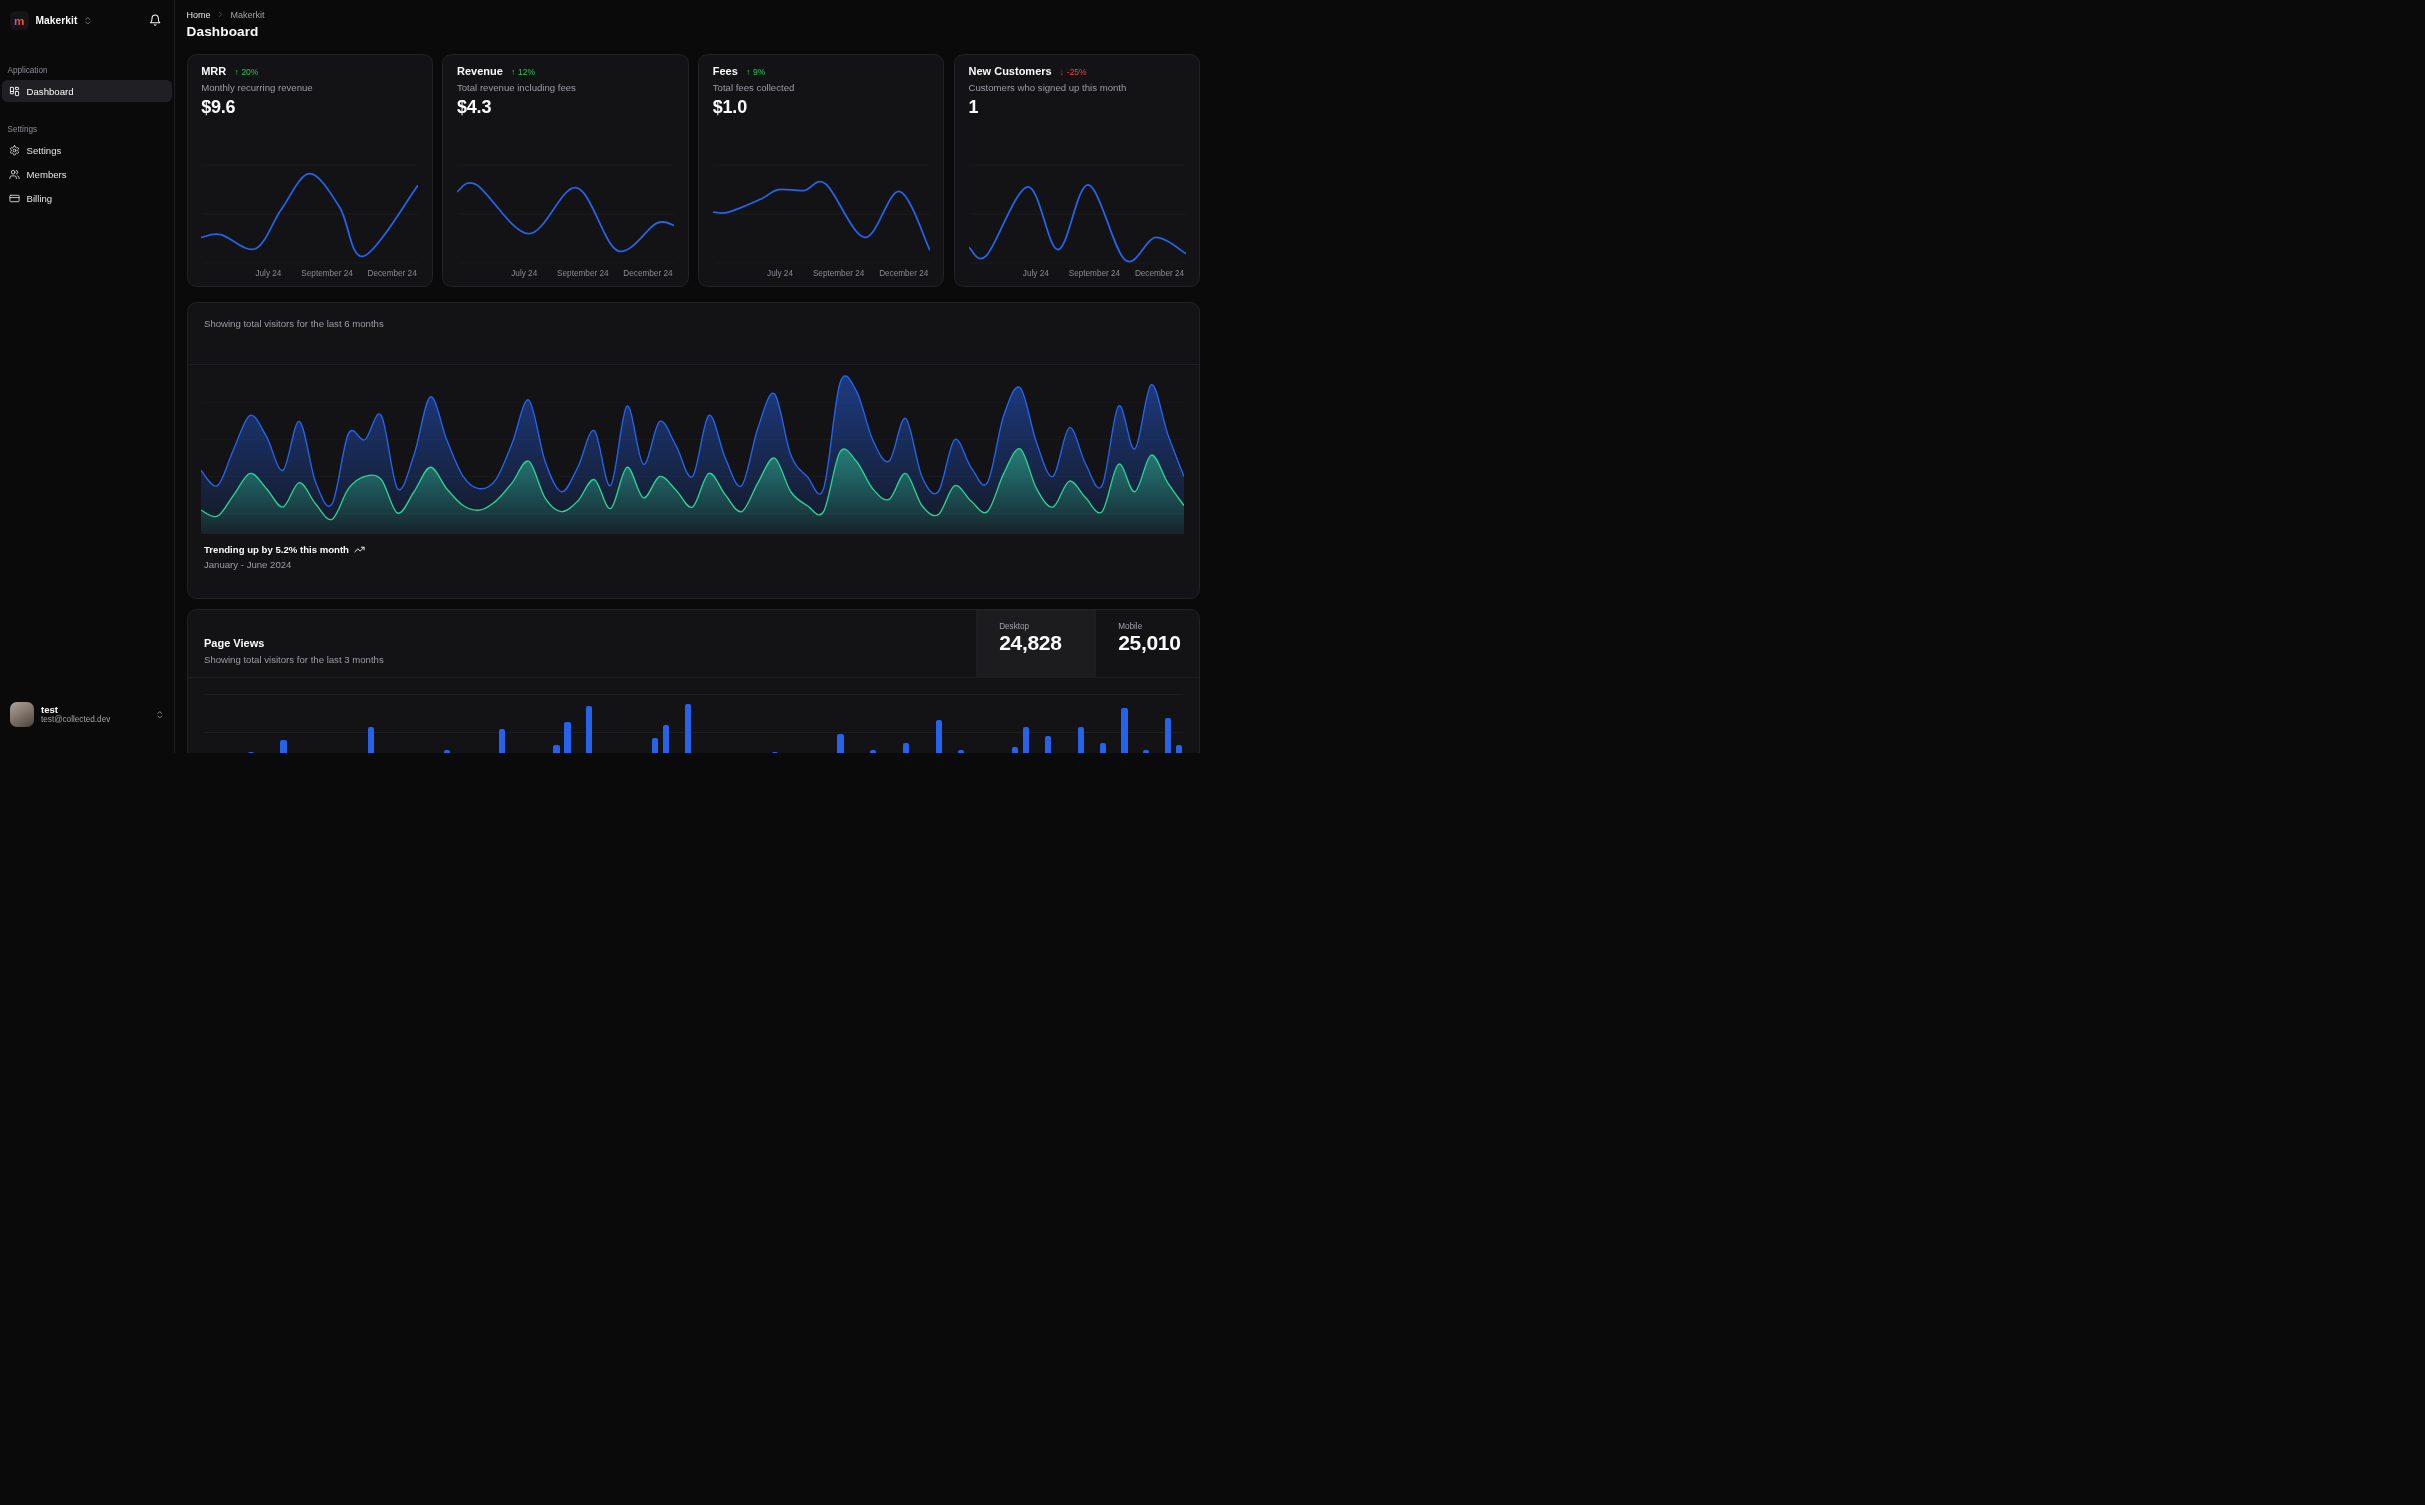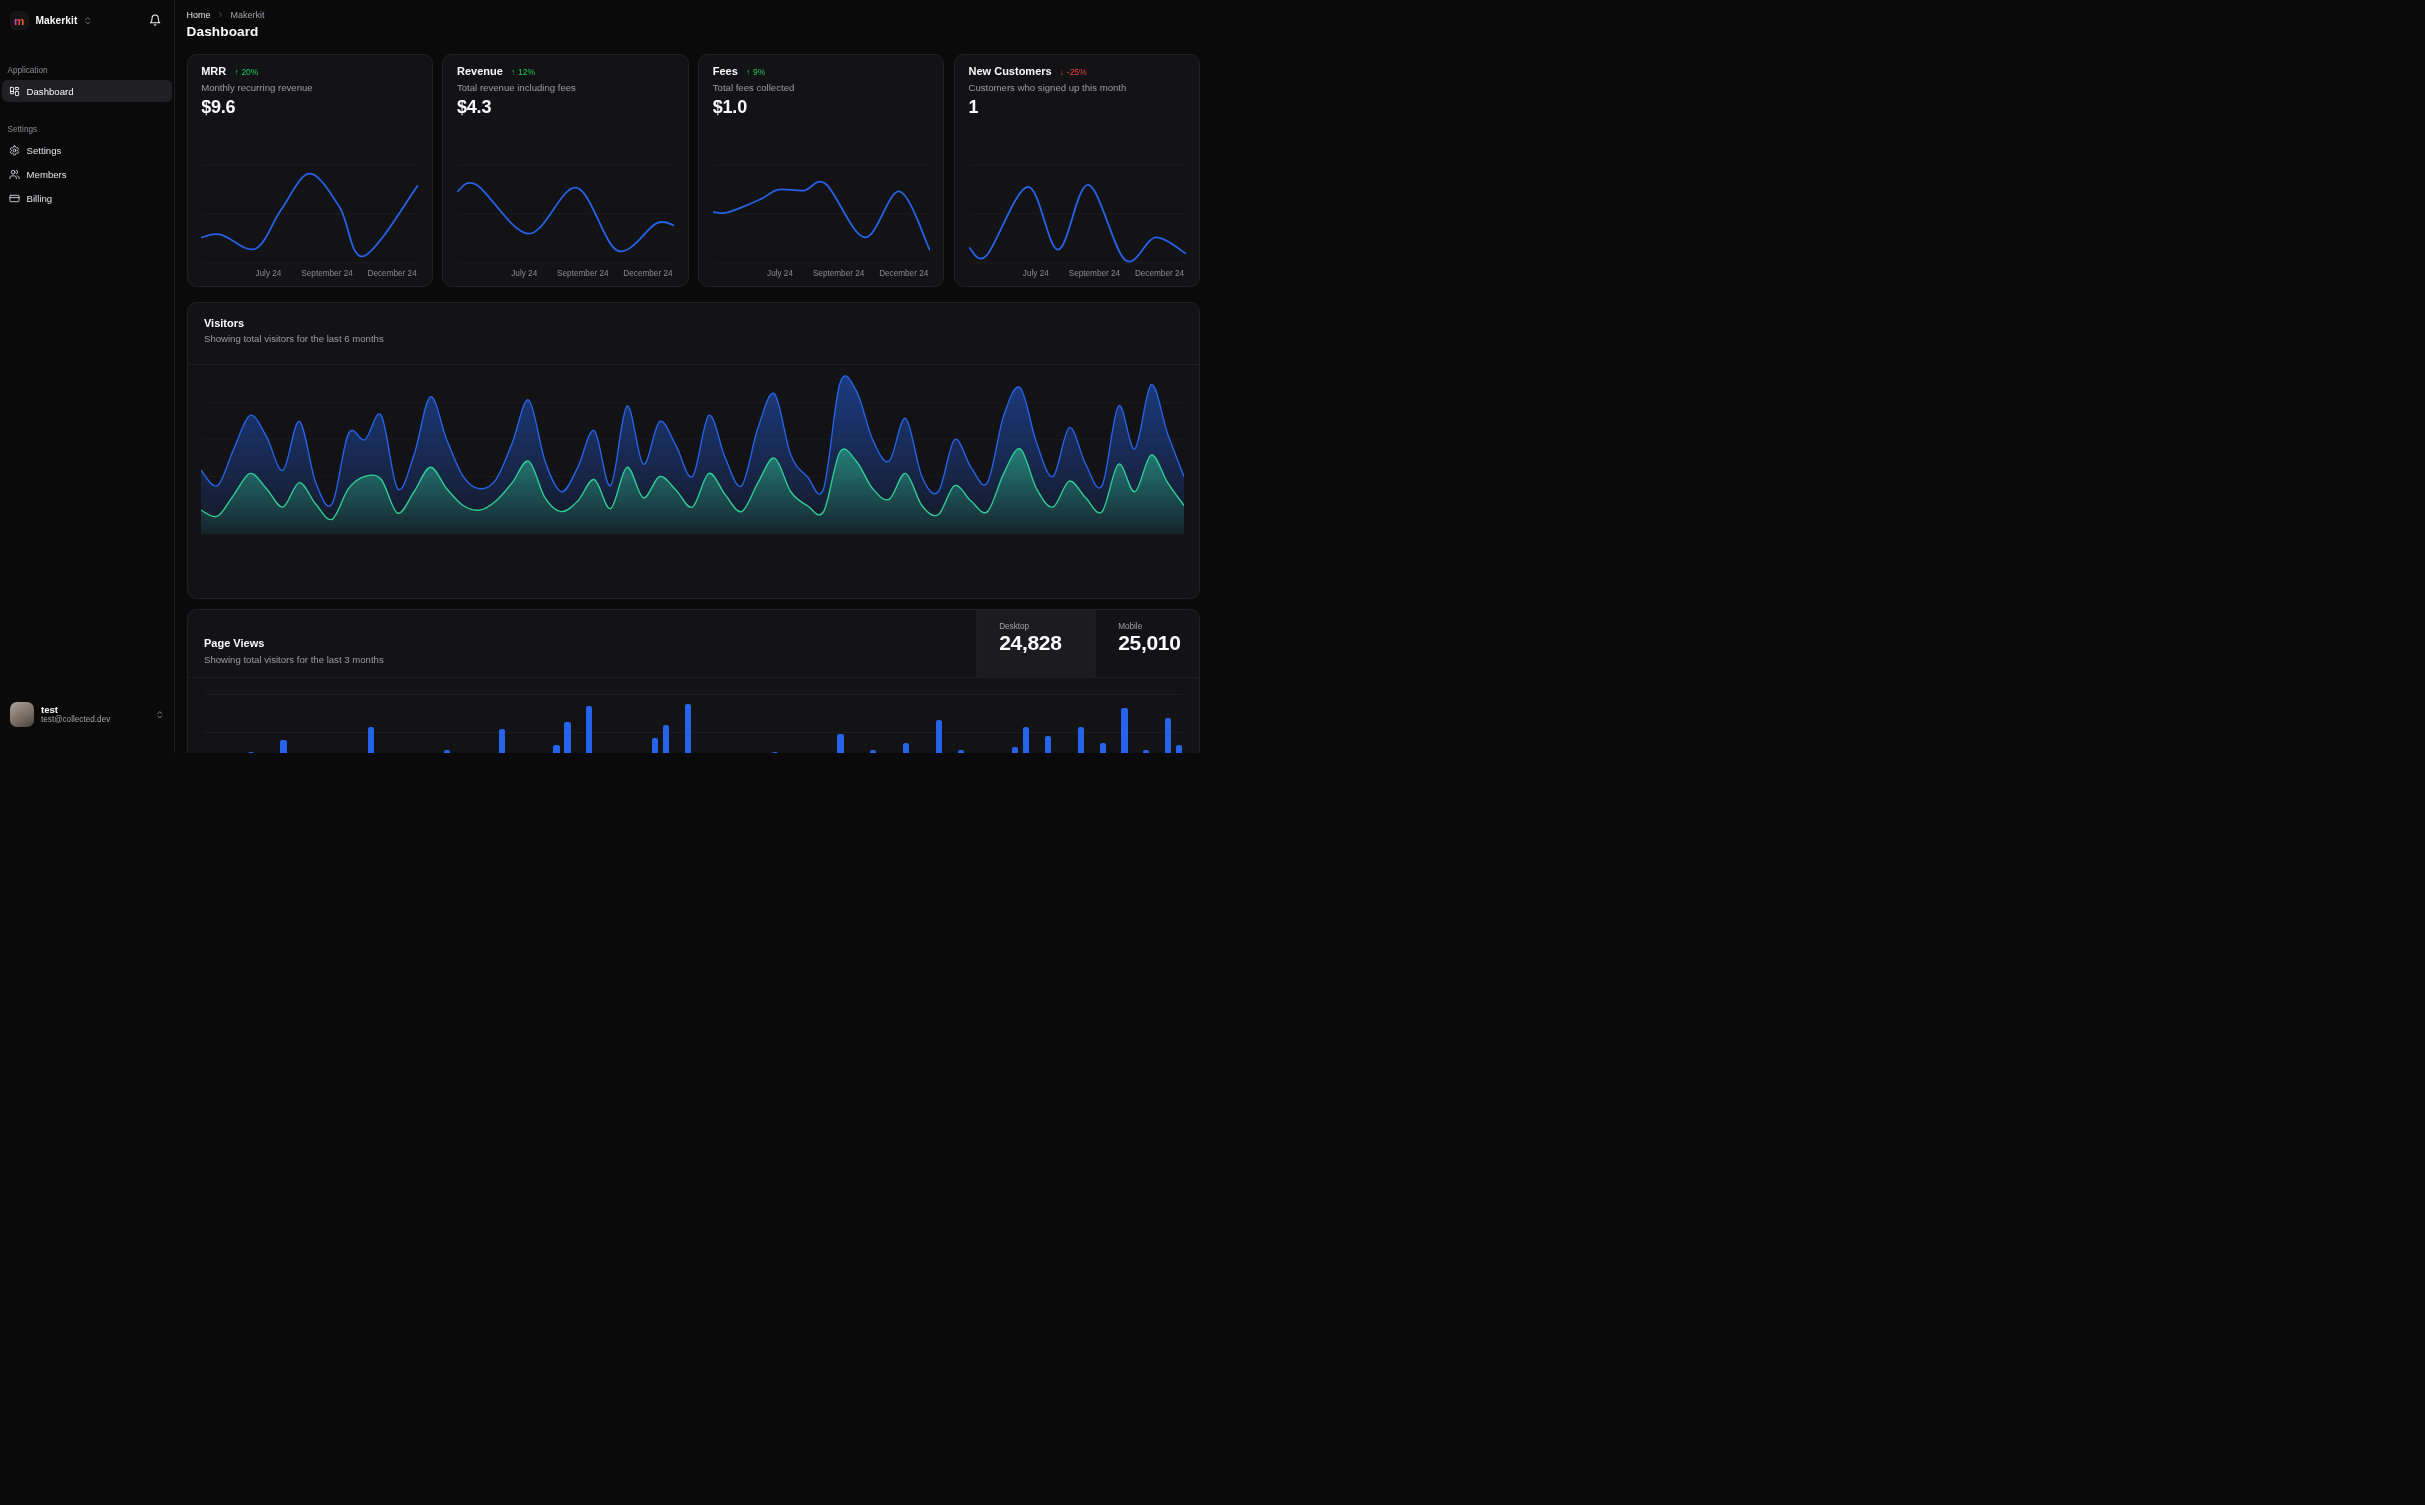--- a/index.html
+++ b/index.html
@@ -306,21 +306,20 @@
           <span style="left:31%">July 24</span>
           <span style="left:58%">September 24</span>
           <span style="left:88%">December 24</span>
         </div>
       </div>
     </section>
   </div>
 
   <section class="card visitors-card">
     <div class="v-header">
-      <h3 class="card-title">Visitors</h3>
       <p class="card-sub">Showing total visitors for the last 6 months</p>
     </div>
     <div class="area-chart">
         <svg width="983" height="164" viewBox="0 0 1440 240">
           <defs>
             <linearGradient id="g0" x1="0" y1="0" x2="0" y2="1">
               <stop offset="0" stop-color="#2563eb" stop-opacity="0.5"></stop>
               <stop offset="1" stop-color="#2563eb" stop-opacity="0.06"></stop>
             </linearGradient>
             <linearGradient id="g1" x1="0" y1="0" x2="0" y2="1">
@@ -331,20 +330,32 @@
           <line x1="0" x2="1440" y1="48" y2="48" stroke="rgba(255,255,255,0.05)"></line>
           <line x1="0" x2="1440" y1="102" y2="102" stroke="rgba(255,255,255,0.05)"></line>
           <line x1="0" x2="1440" y1="156" y2="156" stroke="rgba(255,255,255,0.05)"></line>
           <line x1="0" x2="1440" y1="210" y2="210" stroke="rgba(255,255,255,0.05)"></line>
           <path d="M0,146.88C4,150.61333333333334 16,174.50666666666666 24,169.28C32,164.05333333333334 40,132.69333333333333 48,115.52C56,98.34666666666666 64,69.22666666666667 72,66.24000000000001C80,63.253333333333345 88,84.16000000000001 96,97.60000000000001C104,111.04 112,150.61333333333334 120,146.88C128,143.14666666666665 136,72.21333333333334 144,75.2C152,78.18666666666667 160,144.64 168,164.79999999999998C176,184.95999999999998 184,208.10666666666665 192,196.16C200,184.21333333333334 208,108.80000000000001 216,93.12C224,77.44 232,106.56 240,102.08C248,97.6 256,54.293333333333344 264,66.24000000000001C272,78.18666666666667 280,164.0533333333333 288,173.76C296,183.46666666666667 304,146.88 312,124.48C320,102.08000000000001 328,43.093333333333334 336,39.36C344,35.626666666666665 352,82.66666666666666 360,102.08C368,121.49333333333334 376,143.89333333333335 384,155.84C392,167.78666666666666 400,173.01333333333332 408,173.76C416,174.50666666666666 424,171.52 432,160.32000000000002C440,149.12000000000003 448,125.97333333333334 456,106.56C464,87.14666666666666 472,39.36000000000001 480,43.84C488,48.32 495.99999999999994,111.03999999999999 503.99999999999994,133.44C511.99999999999994,155.84 520,176.74666666666667 528,178.24C536,179.73333333333335 544,157.33333333333334 552,142.4C560,127.46666666666667 568,84.16 576,88.64C584,93.12 592,175.25333333333333 600,169.28C608,163.30666666666667 616,58.02666666666667 624,52.800000000000004C632,47.57333333333334 640,134.18666666666667 648,137.92C656,141.6533333333333 664,79.68 672,75.2C680,70.72 688,97.60000000000001 696,111.04C704,124.48 712,163.30666666666667 720,155.84C728,148.37333333333333 736.0000000000001,70.72000000000001 744.0000000000001,66.24000000000001C752.0000000000001,61.76000000000001 760,111.78666666666668 768,128.96C776,146.13333333333333 784.0000000000001,176.74666666666667 792.0000000000001,169.28C800.0000000000001,161.81333333333333 808,106.56000000000002 816,84.16000000000001C824,61.760000000000005 832,28.159999999999997 840,34.879999999999995C848,41.599999999999994 856,104.32000000000001 864,124.48C872,144.64000000000001 880,147.62666666666667 888,155.84C896,164.05333333333334 904,196.53333333333333 912,173.76C920,150.98666666666665 928,43.093333333333334 936,19.200000000000003C944,-4.693333333333328 952,16.58666666666667 960,30.400000000000002C968,44.21333333333334 976,84.90666666666667 984,102.08C992,119.25333333333333 999.9999999999999,138.66666666666666 1007.9999999999999,133.44C1015.9999999999999,128.21333333333334 1024,66.98666666666666 1032,70.72C1040,74.45333333333333 1048,137.92000000000002 1056,155.84C1064,173.76 1072,187.20000000000002 1080,178.24C1088,169.28 1096,108.05333333333333 1104,102.08C1112,96.10666666666667 1120,131.9466666666667 1128,142.4C1136,152.85333333333332 1144,177.4933333333333 1152,164.79999999999998C1160,152.10666666666665 1168,89.38666666666667 1176,66.24000000000001C1184,43.09333333333335 1192,19.200000000000003 1200,25.92C1208,32.64 1216,84.90666666666667 1224,106.56C1232,128.21333333333334 1240,159.57333333333332 1248,155.84C1256,152.10666666666668 1264,87.14666666666668 1272,84.16000000000001C1280,81.17333333333335 1288,123.73333333333332 1296,137.92C1304,152.10666666666665 1312,183.46666666666667 1320,169.28C1328,155.09333333333333 1336,61.760000000000005 1344,52.800000000000004C1352,43.84 1360,120.74666666666667 1368,115.52C1376,110.29333333333332 1384,25.17333333333333 1392,21.439999999999998C1400,17.706666666666667 1408,70.72 1416,93.12C1424,115.52000000000001 1436,145.38666666666666 1440,155.84 L 1440,240 L 0,240 Z" fill="url(#g0)"></path>
           <path d="M0,146.88C4,150.61333333333334 16,174.50666666666666 24,169.28C32,164.05333333333334 40,132.69333333333333 48,115.52C56,98.34666666666666 64,69.22666666666667 72,66.24000000000001C80,63.253333333333345 88,84.16000000000001 96,97.60000000000001C104,111.04 112,150.61333333333334 120,146.88C128,143.14666666666665 136,72.21333333333334 144,75.2C152,78.18666666666667 160,144.64 168,164.79999999999998C176,184.95999999999998 184,208.10666666666665 192,196.16C200,184.21333333333334 208,108.80000000000001 216,93.12C224,77.44 232,106.56 240,102.08C248,97.6 256,54.293333333333344 264,66.24000000000001C272,78.18666666666667 280,164.0533333333333 288,173.76C296,183.46666666666667 304,146.88 312,124.48C320,102.08000000000001 328,43.093333333333334 336,39.36C344,35.626666666666665 352,82.66666666666666 360,102.08C368,121.49333333333334 376,143.89333333333335 384,155.84C392,167.78666666666666 400,173.01333333333332 408,173.76C416,174.50666666666666 424,171.52 432,160.32000000000002C440,149.12000000000003 448,125.97333333333334 456,106.56C464,87.14666666666666 472,39.36000000000001 480,43.84C488,48.32 495.99999999999994,111.03999999999999 503.99999999999994,133.44C511.99999999999994,155.84 520,176.74666666666667 528,178.24C536,179.73333333333335 544,157.33333333333334 552,142.4C560,127.46666666666667 568,84.16 576,88.64C584,93.12 592,175.25333333333333 600,169.28C608,163.30666666666667 616,58.02666666666667 624,52.800000000000004C632,47.57333333333334 640,134.18666666666667 648,137.92C656,141.6533333333333 664,79.68 672,75.2C680,70.72 688,97.60000000000001 696,111.04C704,124.48 712,163.30666666666667 720,155.84C728,148.37333333333333 736.0000000000001,70.72000000000001 744.0000000000001,66.24000000000001C752.0000000000001,61.76000000000001 760,111.78666666666668 768,128.96C776,146.13333333333333 784.0000000000001,176.74666666666667 792.0000000000001,169.28C800.0000000000001,161.81333333333333 808,106.56000000000002 816,84.16000000000001C824,61.760000000000005 832,28.159999999999997 840,34.879999999999995C848,41.599999999999994 856,104.32000000000001 864,124.48C872,144.64000000000001 880,147.62666666666667 888,155.84C896,164.05333333333334 904,196.53333333333333 912,173.76C920,150.98666666666665 928,43.093333333333334 936,19.200000000000003C944,-4.693333333333328 952,16.58666666666667 960,30.400000000000002C968,44.21333333333334 976,84.90666666666667 984,102.08C992,119.25333333333333 999.9999999999999,138.66666666666666 1007.9999999999999,133.44C1015.9999999999999,128.21333333333334 1024,66.98666666666666 1032,70.72C1040,74.45333333333333 1048,137.92000000000002 1056,155.84C1064,173.76 1072,187.20000000000002 1080,178.24C1088,169.28 1096,108.05333333333333 1104,102.08C1112,96.10666666666667 1120,131.9466666666667 1128,142.4C1136,152.85333333333332 1144,177.4933333333333 1152,164.79999999999998C1160,152.10666666666665 1168,89.38666666666667 1176,66.24000000000001C1184,43.09333333333335 1192,19.200000000000003 1200,25.92C1208,32.64 1216,84.90666666666667 1224,106.56C1232,128.21333333333334 1240,159.57333333333332 1248,155.84C1256,152.10666666666668 1264,87.14666666666668 1272,84.16000000000001C1280,81.17333333333335 1288,123.73333333333332 1296,137.92C1304,152.10666666666665 1312,183.46666666666667 1320,169.28C1328,155.09333333333333 1336,61.760000000000005 1344,52.800000000000004C1352,43.84 1360,120.74666666666667 1368,115.52C1376,110.29333333333332 1384,25.17333333333333 1392,21.439999999999998C1400,17.706666666666667 1408,70.72 1416,93.12C1424,115.52000000000001 1436,145.38666666666666 1440,155.84" fill="none" stroke="#2563eb" stroke-width="2"></path>
           <path d="M0,205.12C4,206.61333333333334 16,217.81333333333333 24,214.08C32,210.3466666666667 40,193.17333333333335 48,182.72C56,172.26666666666665 64,152.85333333333335 72,151.36C80,149.86666666666667 88,165.54666666666665 96,173.76C104,181.97333333333333 112,202.13333333333333 120,200.64C128,199.14666666666665 136,165.54666666666665 144,164.79999999999998C152,164.0533333333333 160,187.2 168,196.16C176,205.12 184,222.29333333333335 192,218.56C200,214.82666666666665 208,184.2133333333333 216,173.76C224,163.30666666666667 232,158.07999999999998 240,155.84C248,153.60000000000002 256,151.36 264,160.32000000000002C272,169.28000000000003 280,206.61333333333334 288,209.6C296,212.58666666666664 304,189.44 312,178.24C320,167.04000000000002 328,143.14666666666668 336,142.4C344,141.65333333333334 352,164.42666666666665 360,173.76C368,183.09333333333333 376,193.17333333333335 384,198.4C392,203.62666666666667 400,206.24 408,205.12C416,204 424,198.39999999999998 432,191.67999999999998C440,184.95999999999998 448,174.50666666666666 456,164.79999999999998C464,155.0933333333333 472,129.70666666666665 480,133.44C488,137.17333333333335 495.99999999999994,174.88000000000002 503.99999999999994,187.20000000000002C511.99999999999994,199.52 520,206.61333333333334 528,207.36C536,208.10666666666668 544,199.51999999999998 552,191.67999999999998C560,183.83999999999997 568,158.45333333333335 576,160.32000000000002C584,162.1866666666667 592,205.86666666666667 600,202.88C608,199.89333333333332 616,145.01333333333332 624,142.4C632,139.7866666666667 640,184.96 648,187.20000000000002C656,189.44000000000003 664,157.70666666666668 672,155.84C680,153.97333333333333 688,168.53333333333333 696,176C704,183.46666666666667 712,204.74666666666664 720,200.64C728,196.53333333333333 736.0000000000001,154.3466666666667 744.0000000000001,151.36C752.0000000000001,148.37333333333333 760,173.38666666666666 768,182.72C776,192.05333333333334 784.0000000000001,210.3466666666667 792.0000000000001,207.36C800.0000000000001,204.37333333333333 808,177.86666666666665 816,164.79999999999998C824,151.73333333333332 832,126.72 840,128.96C848,131.20000000000002 856,166.66666666666669 864,178.24C872,189.81333333333333 880,193.54666666666668 888,198.4C896,203.25333333333333 904,220.42666666666668 912,207.36C920,194.29333333333335 928,132.32 936,120C944,107.67999999999999 952,124.48 960,133.44C968,142.4 976,164.42666666666665 984,173.76C992,183.09333333333333 999.9999999999999,193.17333333333332 1007.9999999999999,189.44C1015.9999999999999,185.70666666666668 1024,149.86666666666667 1032,151.36C1040,152.85333333333335 1048,188.32 1056,198.4C1064,208.48000000000002 1072,216.69333333333333 1080,211.84C1088,206.98666666666668 1096,172.64000000000001 1104,169.28C1112,165.92 1120,185.33333333333331 1128,191.67999999999998C1136,198.02666666666664 1144,214.08 1152,207.36C1160,200.64000000000001 1168,166.66666666666669 1176,151.36C1184,136.05333333333334 1192,111.78666666666666 1200,115.52C1208,119.25333333333333 1216,159.57333333333332 1224,173.76C1232,187.94666666666666 1240,202.50666666666666 1248,200.64C1256,198.7733333333333 1264,164.8 1272,162.56C1280,160.32 1288,179.73333333333335 1296,187.20000000000002C1304,194.66666666666669 1312,215.57333333333335 1320,207.36C1328,199.14666666666668 1336,142.7733333333333 1344,137.92C1352,133.06666666666666 1360,180.48000000000002 1368,178.24C1376,176 1384,126.72000000000001 1392,124.48C1400,122.24 1408,152.48 1416,164.79999999999998C1424,177.11999999999998 1436,192.8 1440,198.4 L 1440,240 L 0,240 Z" fill="url(#g1)"></path>
           <path d="M0,205.12C4,206.61333333333334 16,217.81333333333333 24,214.08C32,210.3466666666667 40,193.17333333333335 48,182.72C56,172.26666666666665 64,152.85333333333335 72,151.36C80,149.86666666666667 88,165.54666666666665 96,173.76C104,181.97333333333333 112,202.13333333333333 120,200.64C128,199.14666666666665 136,165.54666666666665 144,164.79999999999998C152,164.0533333333333 160,187.2 168,196.16C176,205.12 184,222.29333333333335 192,218.56C200,214.82666666666665 208,184.2133333333333 216,173.76C224,163.30666666666667 232,158.07999999999998 240,155.84C248,153.60000000000002 256,151.36 264,160.32000000000002C272,169.28000000000003 280,206.61333333333334 288,209.6C296,212.58666666666664 304,189.44 312,178.24C320,167.04000000000002 328,143.14666666666668 336,142.4C344,141.65333333333334 352,164.42666666666665 360,173.76C368,183.09333333333333 376,193.17333333333335 384,198.4C392,203.62666666666667 400,206.24 408,205.12C416,204 424,198.39999999999998 432,191.67999999999998C440,184.95999999999998 448,174.50666666666666 456,164.79999999999998C464,155.0933333333333 472,129.70666666666665 480,133.44C488,137.17333333333335 495.99999999999994,174.88000000000002 503.99999999999994,187.20000000000002C511.99999999999994,199.52 520,206.61333333333334 528,207.36C536,208.10666666666668 544,199.51999999999998 552,191.67999999999998C560,183.83999999999997 568,158.45333333333335 576,160.32000000000002C584,162.1866666666667 592,205.86666666666667 600,202.88C608,199.89333333333332 616,145.01333333333332 624,142.4C632,139.7866666666667 640,184.96 648,187.20000000000002C656,189.44000000000003 664,157.70666666666668 672,155.84C680,153.97333333333333 688,168.53333333333333 696,176C704,183.46666666666667 712,204.74666666666664 720,200.64C728,196.53333333333333 736.0000000000001,154.3466666666667 744.0000000000001,151.36C752.0000000000001,148.37333333333333 760,173.38666666666666 768,182.72C776,192.05333333333334 784.0000000000001,210.3466666666667 792.0000000000001,207.36C800.0000000000001,204.37333333333333 808,177.86666666666665 816,164.79999999999998C824,151.73333333333332 832,126.72 840,128.96C848,131.20000000000002 856,166.66666666666669 864,178.24C872,189.81333333333333 880,193.54666666666668 888,198.4C896,203.25333333333333 904,220.42666666666668 912,207.36C920,194.29333333333335 928,132.32 936,120C944,107.67999999999999 952,124.48 960,133.44C968,142.4 976,164.42666666666665 984,173.76C992,183.09333333333333 999.9999999999999,193.17333333333332 1007.9999999999999,189.44C1015.9999999999999,185.70666666666668 1024,149.86666666666667 1032,151.36C1040,152.85333333333335 1048,188.32 1056,198.4C1064,208.48000000000002 1072,216.69333333333333 1080,211.84C1088,206.98666666666668 1096,172.64000000000001 1104,169.28C1112,165.92 1120,185.33333333333331 1128,191.67999999999998C1136,198.02666666666664 1144,214.08 1152,207.36C1160,200.64000000000001 1168,166.66666666666669 1176,151.36C1184,136.05333333333334 1192,111.78666666666666 1200,115.52C1208,119.25333333333333 1216,159.57333333333332 1224,173.76C1232,187.94666666666666 1240,202.50666666666666 1248,200.64C1256,198.7733333333333 1264,164.8 1272,162.56C1280,160.32 1288,179.73333333333335 1296,187.20000000000002C1304,194.66666666666669 1312,215.57333333333335 1320,207.36C1328,199.14666666666668 1336,142.7733333333333 1344,137.92C1352,133.06666666666666 1360,180.48000000000002 1368,178.24C1376,176 1384,126.72000000000001 1392,124.48C1400,122.24 1408,152.48 1416,164.79999999999998C1424,177.11999999999998 1436,192.8 1440,198.4" fill="none" stroke="#2fcf94" stroke-width="2"></path>
         </svg>
       </div>
+    <div class="v-footer">
+      <div class="trend-line">
+        <span>Trending up by 5.2% this month</span>
+        <span class="trend-icon">
+          <svg width="11" height="11" viewBox="0 0 24 24" fill="none" stroke="currentColor" stroke-width="2" stroke-linecap="round" stroke-linejoin="round">
+              <polyline points="22 7 13.5 15.5 8.5 10.5 2 17"></polyline>
+              <polyline points="16 7 22 7 22 13"></polyline>
+            </svg>
+        </span>
+      </div>
+      <div class="period">January - June 2024</div>
+    </div>
   </section>
 
   <section class="card pv-card">
     <div class="pv-header">
       <div class="pv-titles">
         <h3 class="card-title">Page Views</h3>
         <p class="card-sub">Showing total visitors for the last 3 months</p>
       </div>
       <div class="pv-toggle">
         <div class="pv-panel active">

